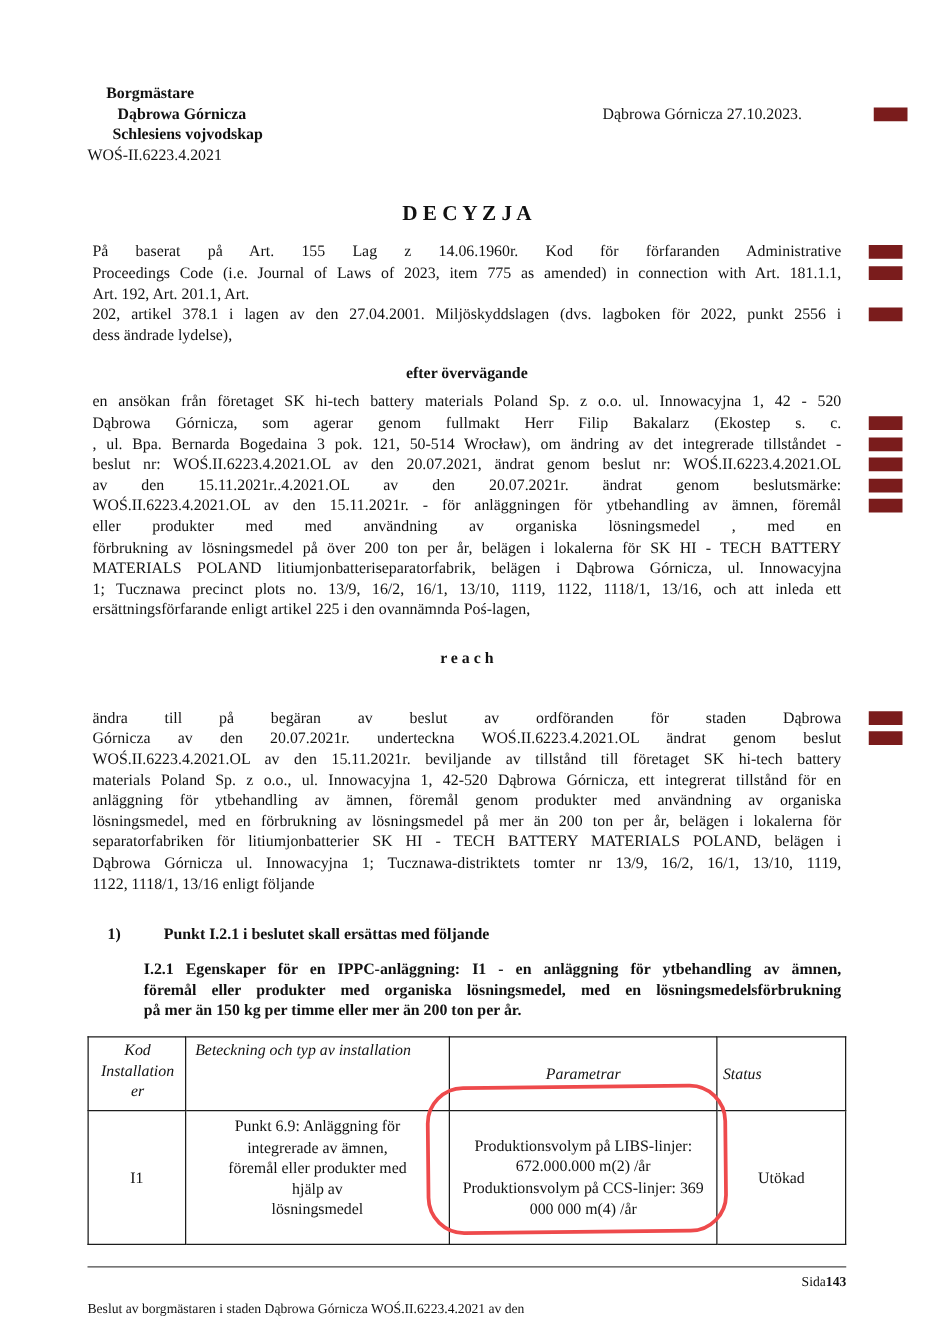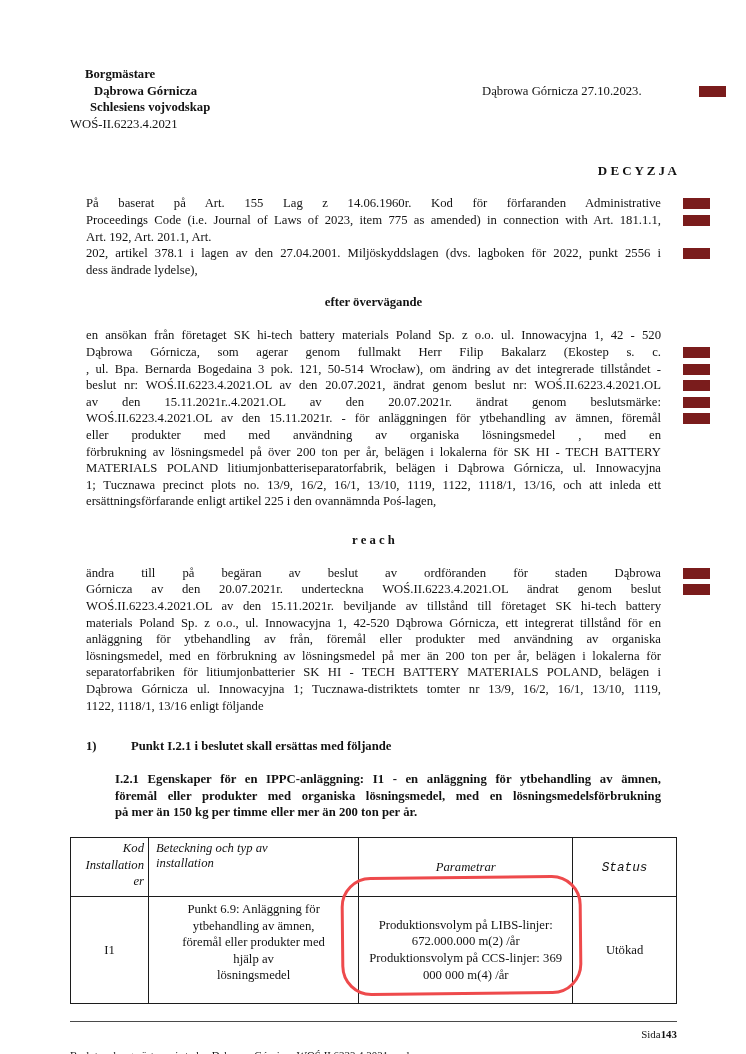--- a/index.html
+++ b/index.html
@@ -17,43 +17,43 @@
     width:27px; height:11px; background:#7a1c1c;
   }
   
   .letterhead { line-height:16.6px; }
   .lh1 { margin-left:15px; }
   .lh-row { position:relative; }
   .lh2 { margin-left:24px;text-align:center; }
   .lh3 { margin-left:20px; }
   .place-date { position:absolute; left:412px; top:0; font-weight:normal; }
   
-  .title { text-align:right; font-size:13px; margin:30px 0 14px; line-height:17px; }
+  .title { text-align:center; font-size:17px; margin:30px 0 14px; line-height:17px; }
   .heading { text-align:center; margin:14px 0 6px; line-height:17px; }
-  .heading.sp { margin:22px 0 15px; }
-  .para { margin:16px; }
+  .heading.sp { margin:22px 0 31px; }
+  .para { margin:4px; }
   
   .list-item { margin:24px 16px 11px; line-height:17px; }
   .num { display:inline-block; width:45px; }
   .para.indent { margin-left:45px; }
   
   .table-wrap { position:relative; margin-top:12px; }
   .dtable { width:100%; border-collapse:collapse; }
   .dtable th, .dtable td { border:1.4px solid #1c1c1c; padding:2px 4px; }
   .dtable th { font-style:italic; font-weight:normal; height:54px; }
   th.c1 { width:70px; text-align:left; vertical-align:top; padding-left:5px; }
-  th.c2 { width:196px; text-align:left; vertical-align:top; padding:3px 30px 0 7px; }
+  th.c2 { width:196px; text-align:center; vertical-align:top; padding:3px 30px 0 7px; }
   th.c3 { width:228px; text-align:center; vertical-align:middle; }
-  th.c4 { width:105px; text-align:center; vertical-align:middle;font-family:Liberation Mono, monospace; }
+  th.c4 { width:105px; text-align:left; vertical-align:middle; }
   .dtable td { height:100px; }
   td.c1, td.c4 { text-align:center; vertical-align:middle; }
   td.c2 { vertical-align:top; padding-top:4px; }
   td.c3 { vertical-align:middle;border-radius:12px; }
   .center-lines .line { text-align:center; text-align-last:auto; white-space:normal; }
-  .left-lines .line { text-align:right; text-align-last:auto; white-space:normal; }
+  .left-lines .line { text-align:center; text-align-last:auto; white-space:normal; }
   .annotation {
     position:absolute; left:271px; top:39px; width:235px; height:113px;
     border:3.5px solid #ee4a4c; border-radius:30px;
     transform:rotate(-0.6deg); pointer-events:none;
   }
   
   .footrule { margin-top:17px; border-top:1px solid #4a4a4a; }
   .footer { display:flex; justify-content:space-between; align-items:flex-start; padding-top:6px; font-size:10.9px; line-height:13.6px; }
   .fleft { max-width:420px;margin-top:21px; }
 </style>
@@ -99,21 +99,21 @@
       <div class="line">ersättningsförfarande enligt artikel 225 i den ovannämnda Poś-lagen,</div>
     </div>
 
   <div class="heading b sp">r e a c h</div>
 
   <div class="para">
       <div class="line just">ändra till på begäran av beslut av ordföranden för staden Dąbrowa<span class="mbox"></span></div>
       <div class="line just">Górnicza av den 20.07.2021r. underteckna WOŚ.II.6223.4.2021.OL ändrat genom beslut<span class="mbox"></span></div>
       <div class="line just">WOŚ.II.6223.4.2021.OL av den 15.11.2021r. beviljande av tillstånd till företaget SK hi-tech battery</div>
       <div class="line just">materials Poland Sp. z o.o., ul. Innowacyjna 1, 42-520 Dąbrowa Górnicza, ett integrerat tillstånd för en</div>
-      <div class="line just">anläggning för ytbehandling av från, föremål eller produkter med användning av organiska</div>
+      <div class="line just">anläggning för ytbehandling av ämnen, föremål genom produkter med användning av organiska</div>
       <div class="line just">lösningsmedel, med en förbrukning av lösningsmedel på mer än 200 ton per år, belägen i lokalerna för</div>
       <div class="line just">separatorfabriken för litiumjonbatterier SK HI - TECH BATTERY MATERIALS POLAND, belägen i</div>
       <div class="line just">Dąbrowa Górnicza ul. Innowacyjna 1; Tucznawa-distriktets tomter nr 13/9, 16/2, 16/1, 13/10, 1119,</div>
       <div class="line">1122, 1118/1, 13/16 enligt följande</div>
     </div>
 
   <div class="list-item">
     <span class="num b">1)</span><span class="b">Punkt I.2.1 i beslutet skall ersättas med följande</span>
   </div>
 
@@ -133,21 +133,21 @@
               <div class="line">er</div>
             </th>
         <th class="c2">Beteckning och typ av installation</th>
         <th class="c3">Parametrar</th>
         <th class="c4">Status</th>
       </tr>
       <tr>
         <td class="c1">I1</td>
         <td class="c2 center-lines">
               <div class="line">Punkt 6.9: Anläggning för</div>
-              <div class="line">ytbehandling av ämnen,</div>
+              <div class="line">integrerade av ämnen,</div>
               <div class="line">föremål eller produkter med</div>
               <div class="line">hjälp av</div>
               <div class="line">lösningsmedel</div>
             </td>
         <td class="c3 center-lines">
               <div class="line">Produktionsvolym på LIBS-linjer:</div>
               <div class="line">672.000.000 m(2) /år</div>
               <div class="line">Produktionsvolym på CCS-linjer: 369</div>
               <div class="line">000 000 m(4) /år</div>
             </td>

